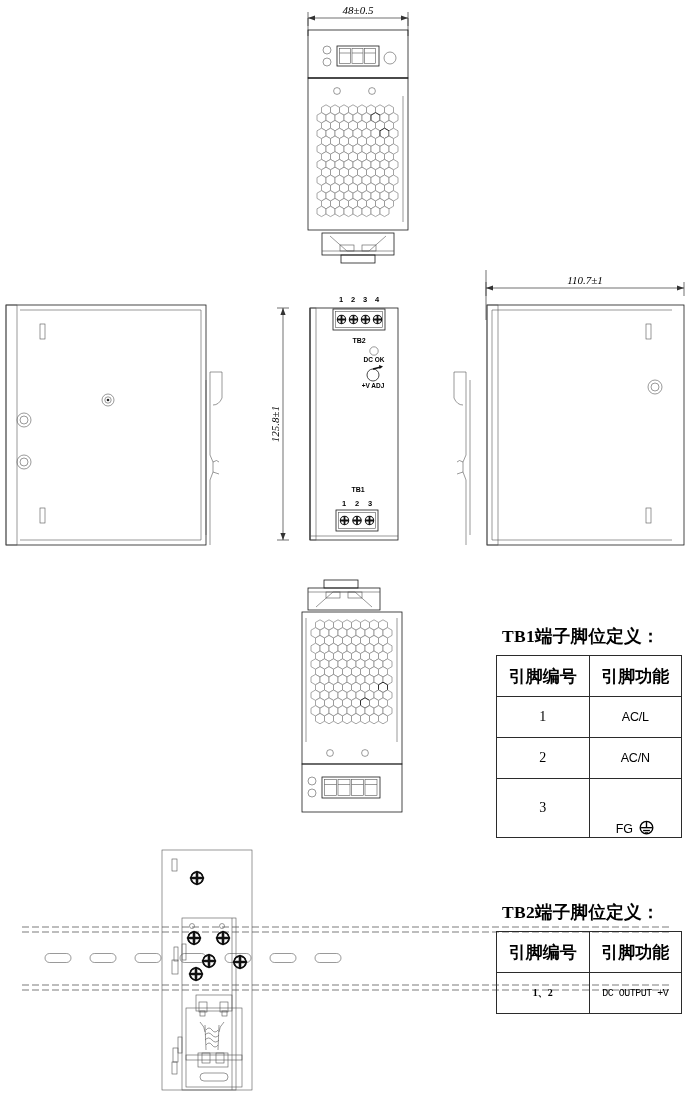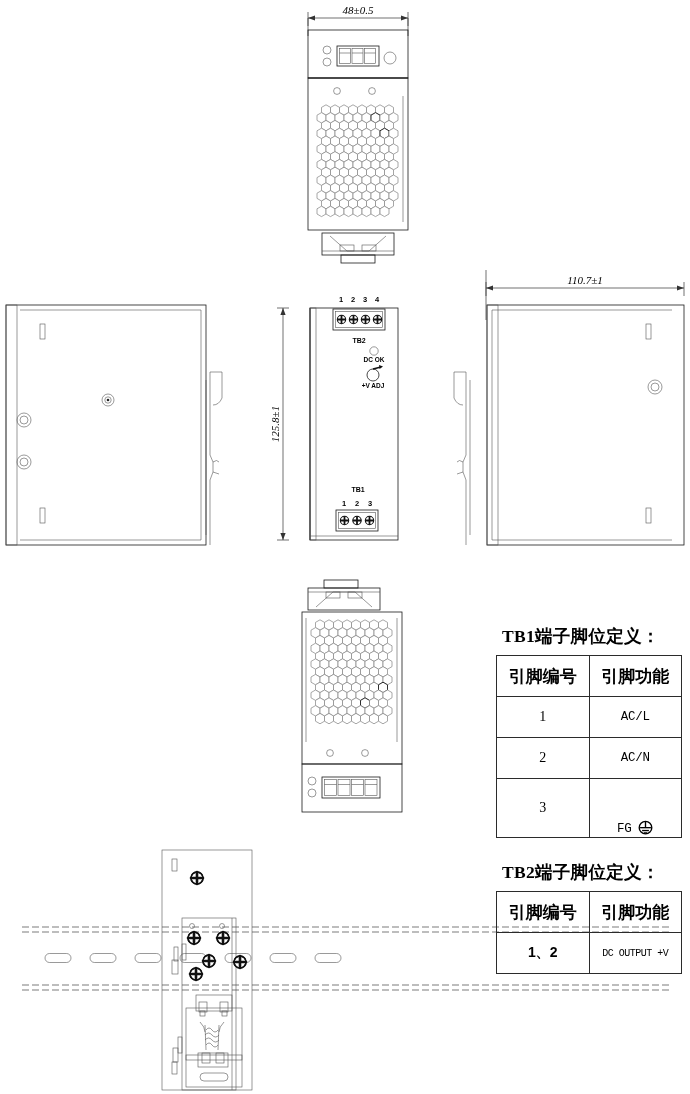--- a/index.html
+++ b/index.html
@@ -58,21 +58,21 @@
   .ln-hex-dark { fill: #ffffff; stroke: #1a1a1a; stroke-width: 0.9; }
   .ln-dim { fill: none; stroke: #333; stroke-width: 0.7; }
   .ln-dash { fill: none; stroke: #444; stroke-width: 0.7; stroke-dasharray: 7 3; }
 
   
   .table-block {
     position: absolute;
     width: 195px;
   }
   #tb1-block { left: 496px; top: 608px; }
-  #tb2-block { left: 496px; top: 844px; }
+  #tb2-block { left: 496px; top: 884px; }
   .table-title {
     font-family: "Liberation Serif", serif;
     font-size: 17.5px;
     font-weight: bold;
     color: #000;
     margin: 16px 0 7px 6px;
     letter-spacing: 0.3px;
     white-space: nowrap;
   }
   table.pin-table {
@@ -90,26 +90,26 @@
   .th-cell {
     font-family: "Liberation Serif", serif;
     font-size: 17px;
     font-weight: bold;
   }
   .num-cell {
     font-family: "Liberation Serif", serif;
     font-size: 14px;
   }
   .num-cell-cjk {
+    font-family: Liberation Serif, serif;
+    font-size: 10px;
+    font-weight: bold;
+  }
+  .fn-cell {
     font-family: Liberation Sans, sans-serif;
-    font-size: 14px;
-    font-weight: bold;
-  }
-  .fn-cell {
-    font-family: Liberation Mono, monospace;
     font-size: 12.5px;
     letter-spacing: -0.2px;
   }
   .fn-cell-sm {
     font-family: "Liberation Mono", monospace;
     font-size: 10px;
     letter-spacing: -0.5px;
     white-space: nowrap;
   }
   .fg-wrap {

